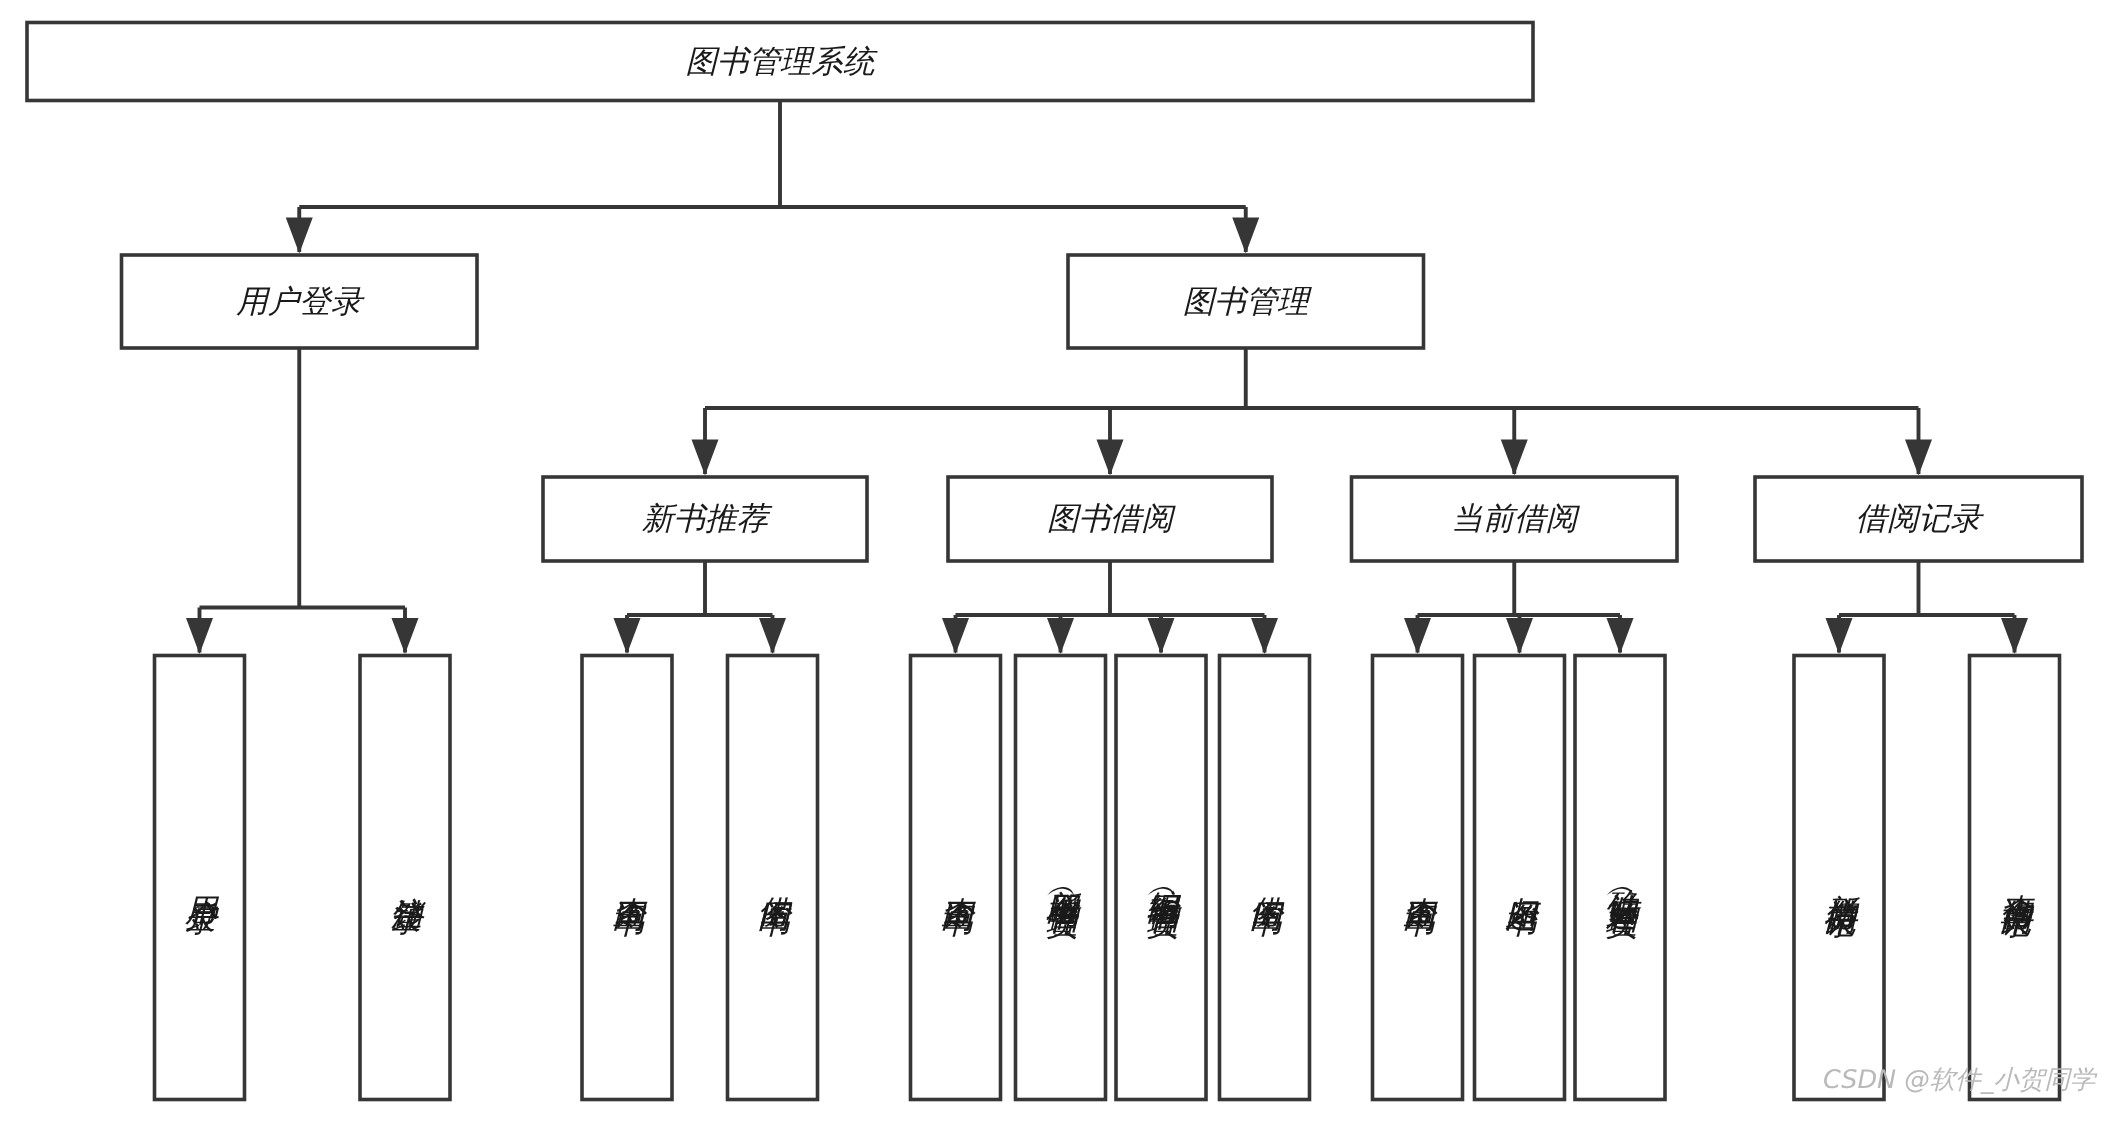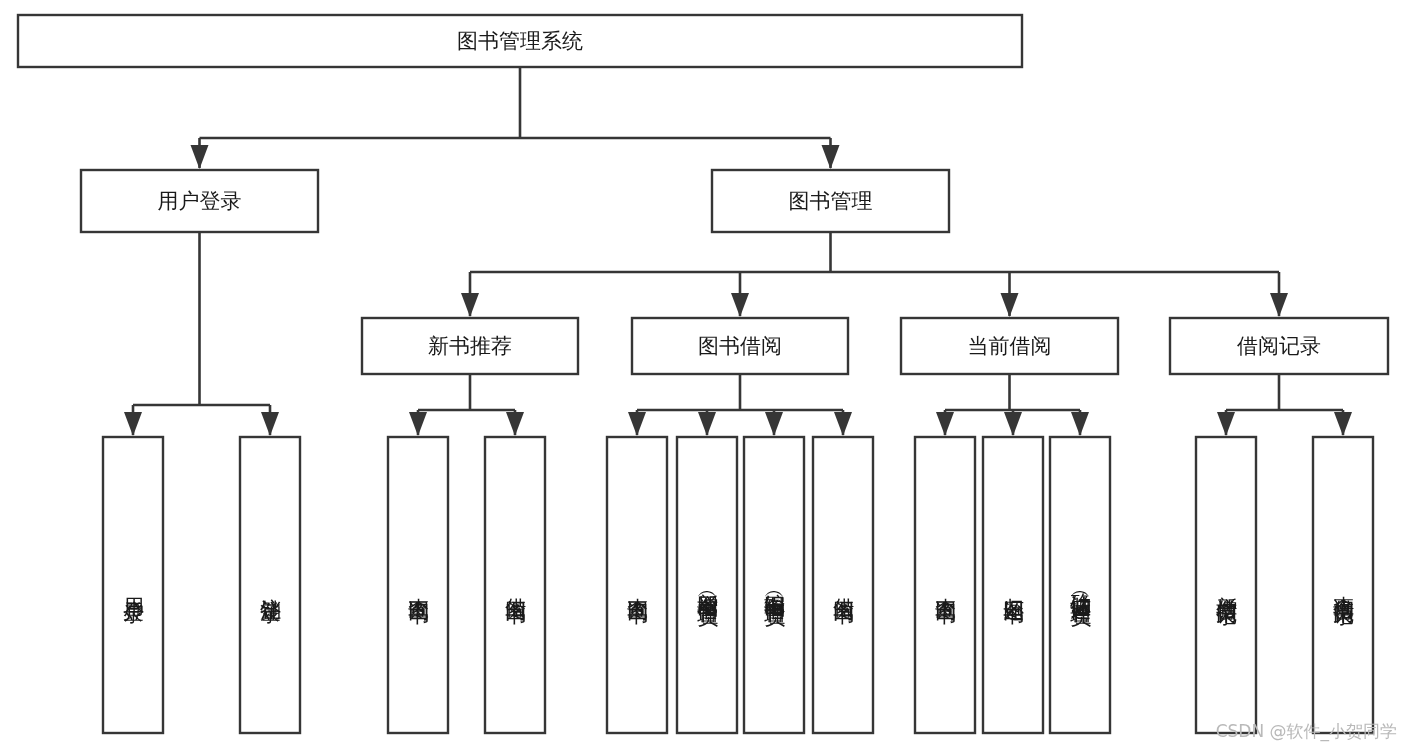--- a/index.html
+++ b/index.html
@@ -11,20 +11,21 @@
     width: 1405px;
     height: 747px;
     font-family: "DejaVu Sans", "Liberation Sans", sans-serif;
     overflow: hidden;
   }
   #diagram-root {
     position: relative;
     width: 1405px;
     height: 747px;
     background: #ffffff;
+    font-style: italic;
   }
   svg#tree-svg {
     position: absolute;
     left: 0;
     top: 0;
     width: 1405px;
     height: 747px;
   }
   .node-box {
     fill: #ffffff;
@@ -55,21 +56,21 @@
     color: #1a1a1a;
     writing-mode: vertical-rl;
     text-orientation: upright;
     white-space: nowrap;
     letter-spacing: 2px;
     pointer-events: none;
   }
   .watermark {
     position: absolute;
     right: 8px;
-    bottom: 4px;
+    bottom: 16px;
     font-family: "DejaVu Sans", "Liberation Sans", sans-serif;
     font-size: 17px;
     color: #b9b9b9;
     white-space: nowrap;
   }
 </style>
 </head>
 <body>
 
 <div id="diagram-root">

